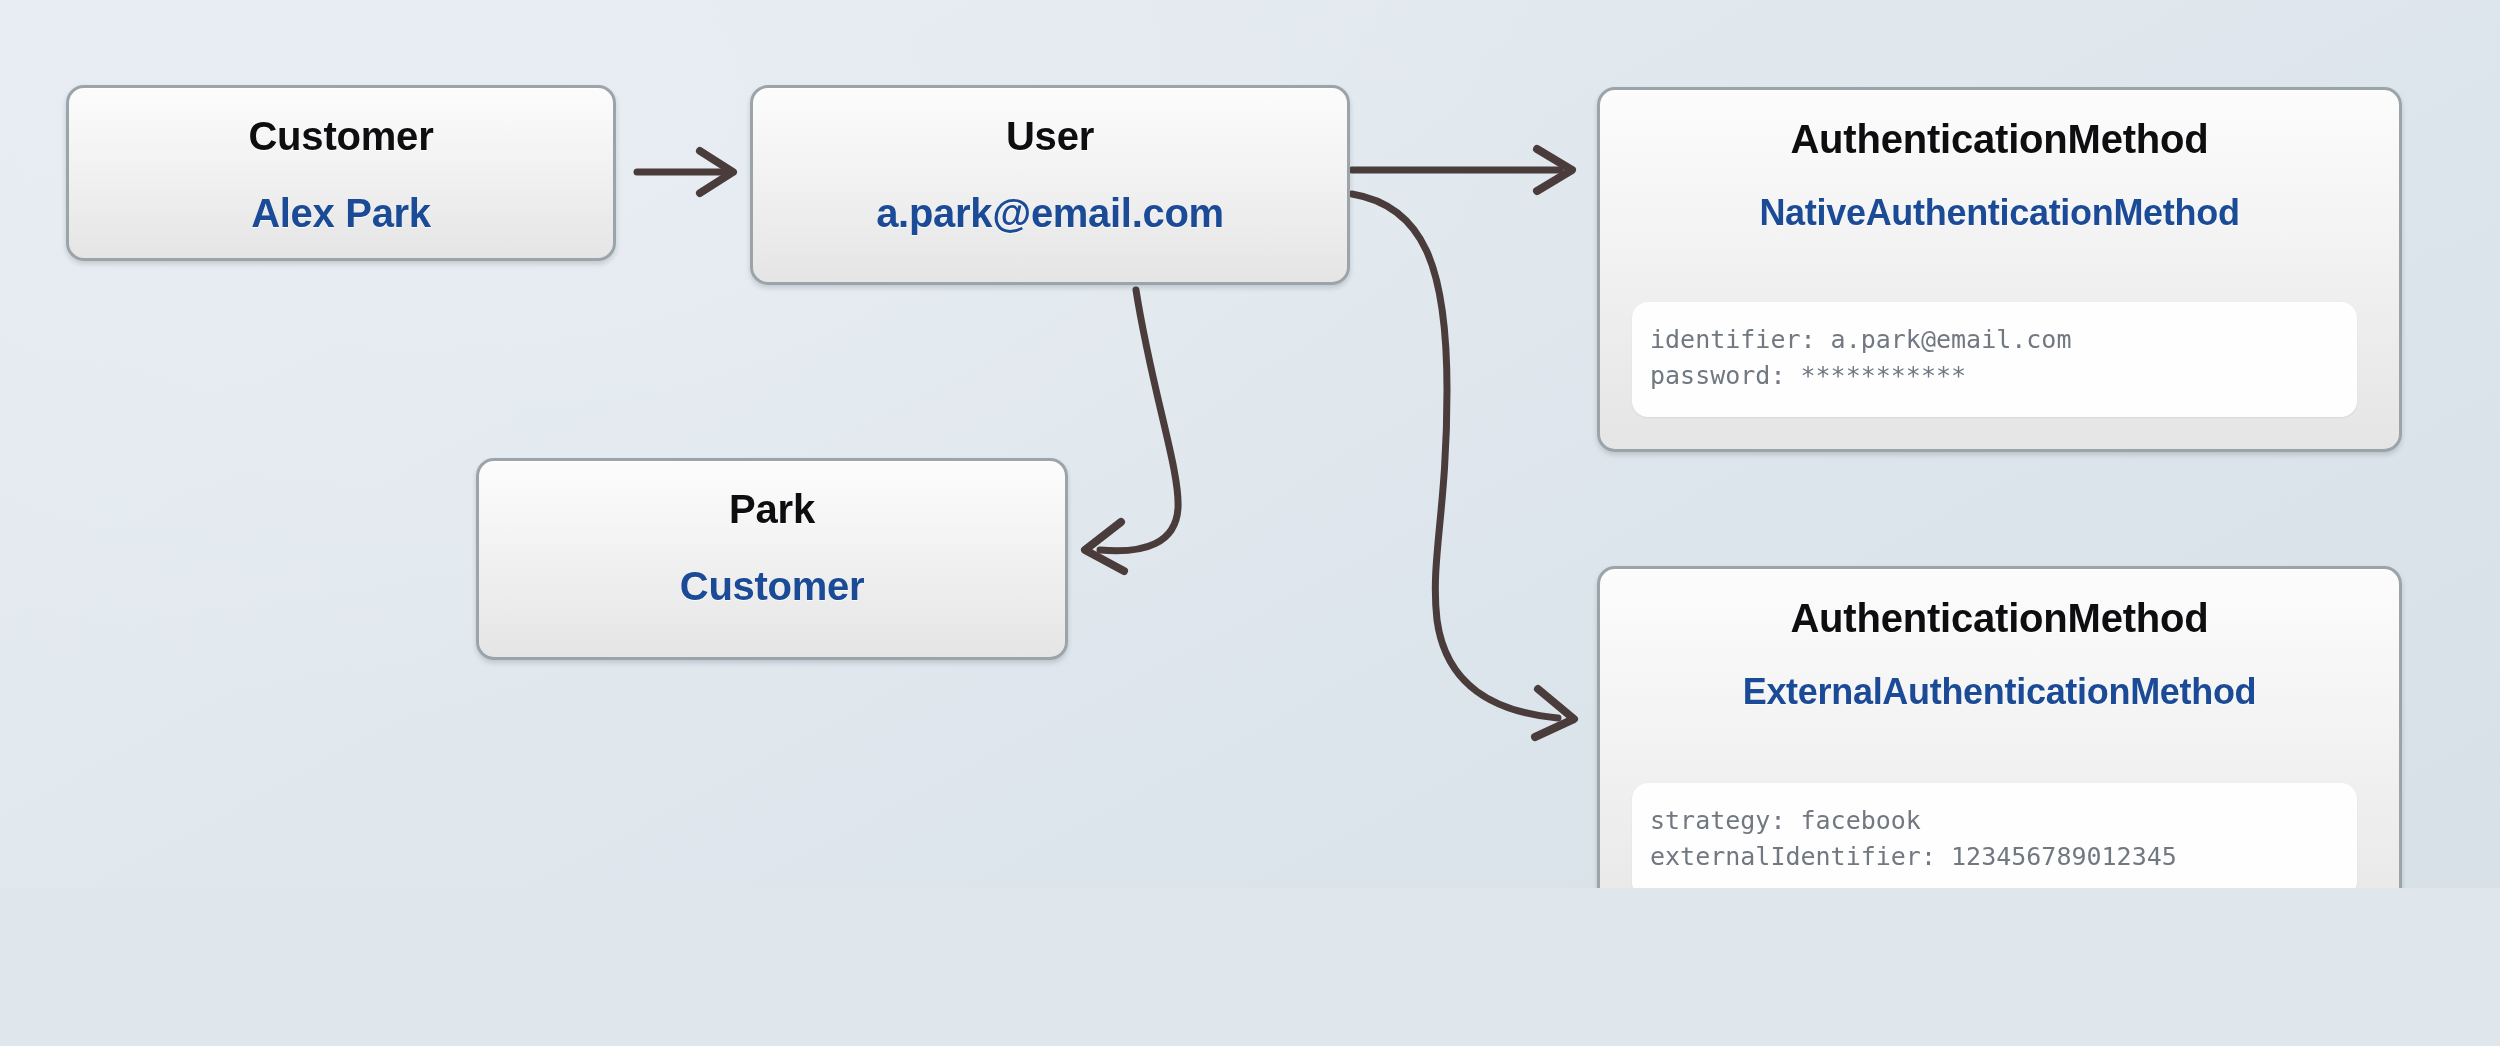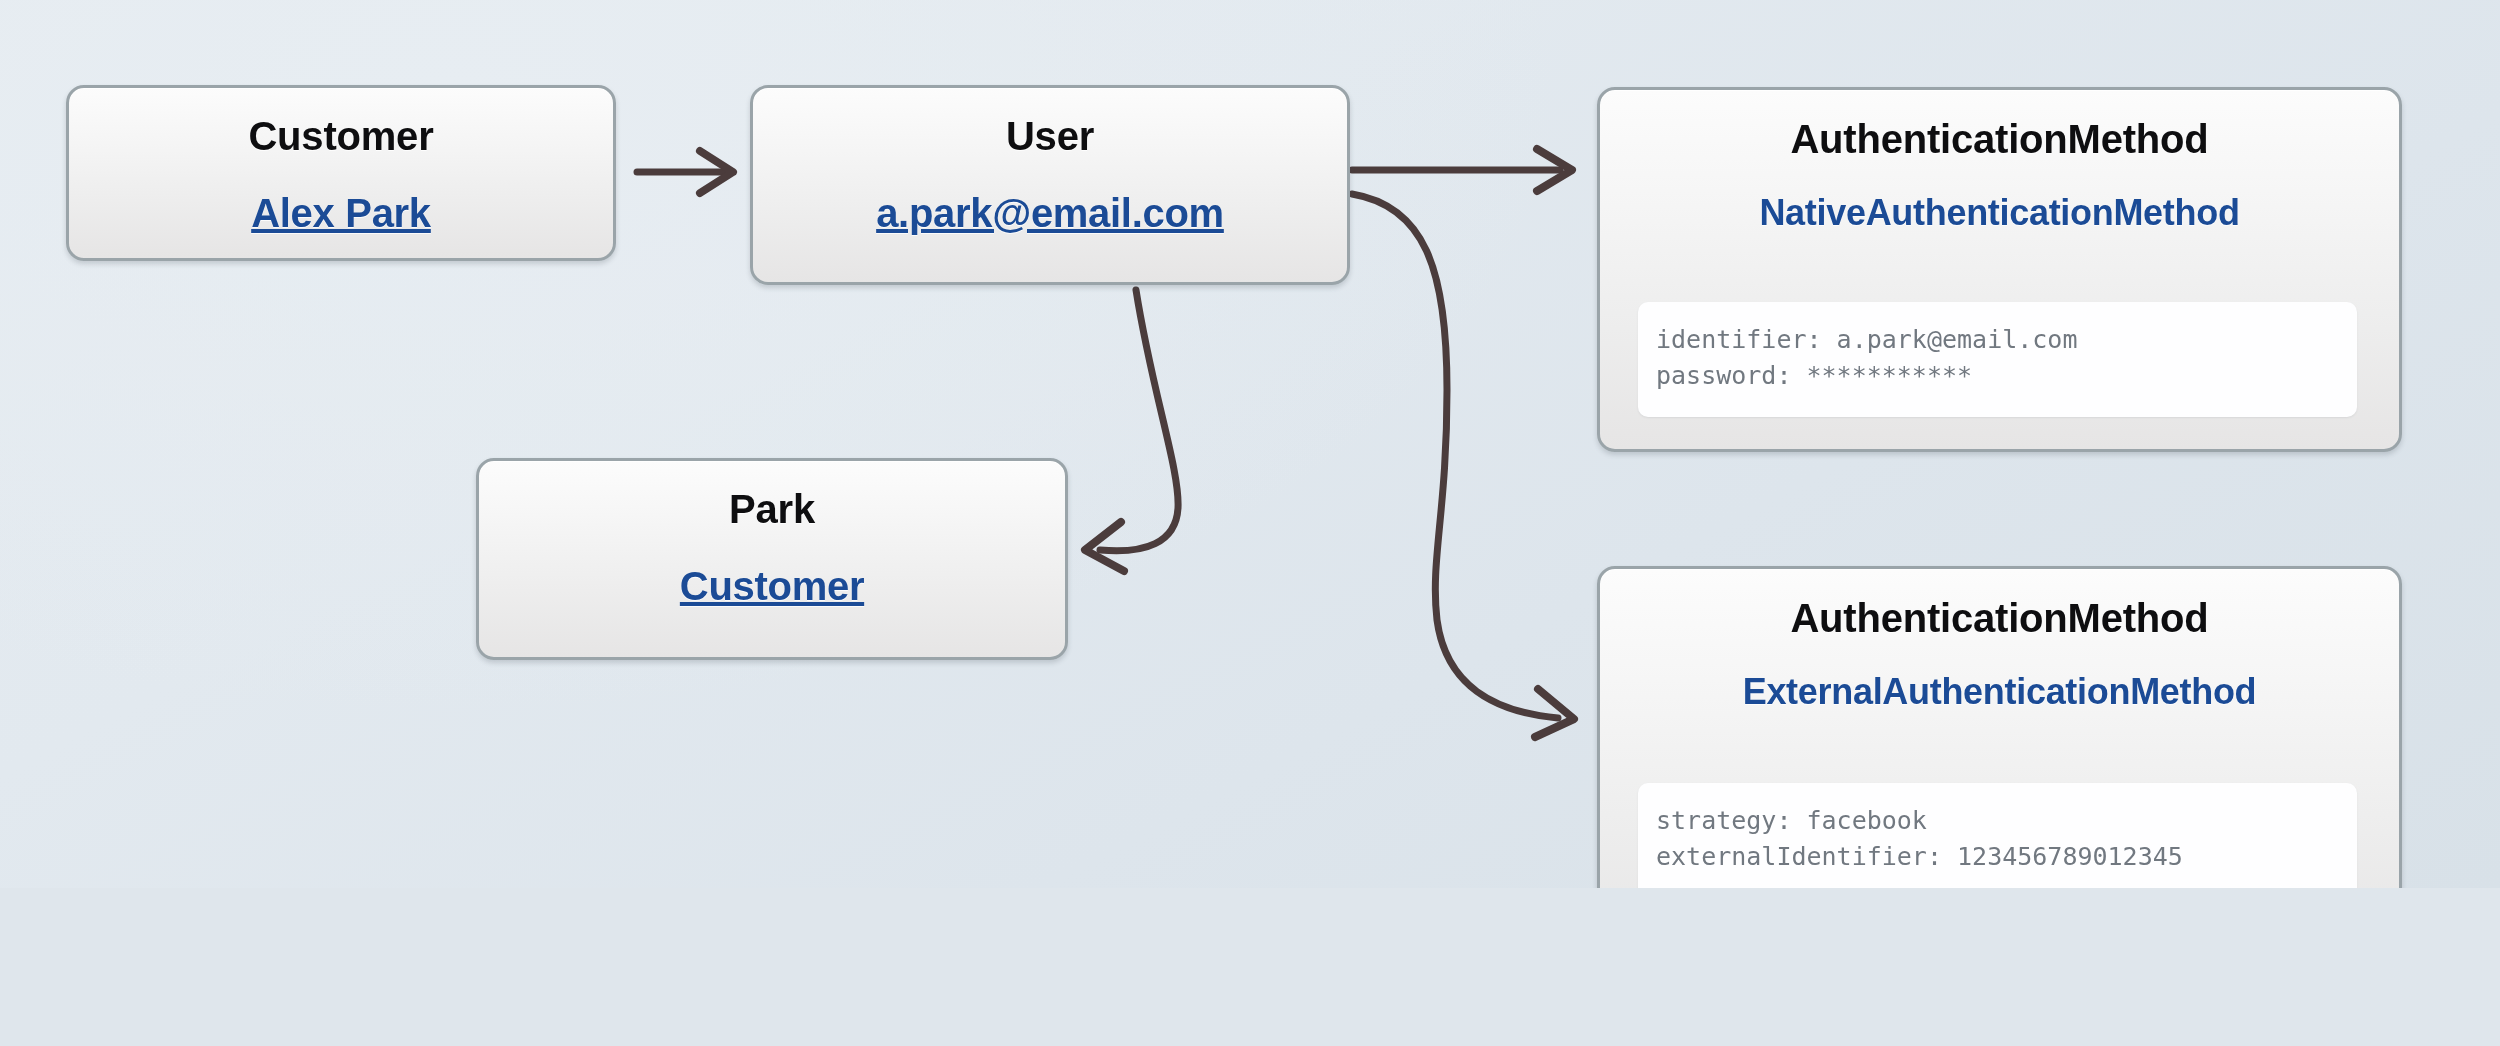--- a/index.html
+++ b/index.html
@@ -38,33 +38,33 @@
   }
   .card-value {
     color: #1b4b96;
     font-weight: bold;
     letter-spacing: -0.3px;
     text-shadow: 0 1px 0 rgba(255,255,255,0.8);
   }
 
   
   .card.small .card-type  { font-size: 40px; line-height: 1; margin-top: 28px; }
-  .card.small .card-value { font-size: 40px; line-height: 1; margin-top: 37px; text-decoration: underline; }
+  .card.small .card-value { font-size: 40px; line-height: 1; margin-top: 37px; }
 
   
   .card.large .card-type  { font-size: 40px; line-height: 1; margin-top: 29px; }
   .card.large .card-value { font-size: 36px; line-height: 1; margin-top: 36px; }
 
   
   .props {
     position: absolute;
-    left: 38px;
+    left: 32px;
     right: 42px;
     background: #fefeff;
-    border-radius: 10px;
+    border-radius: 16px;
     box-shadow: 0 1px 2px rgba(80,90,100,0.10);
     padding: 20px 0 22px 0;
     text-align: left;
   }
   .prop-line {
     font-family: "DejaVu Sans Mono", "Liberation Mono", monospace;
     font-size: 25px;
     line-height: 1.45;
     color: #717880;
     padding-left: 18px;

